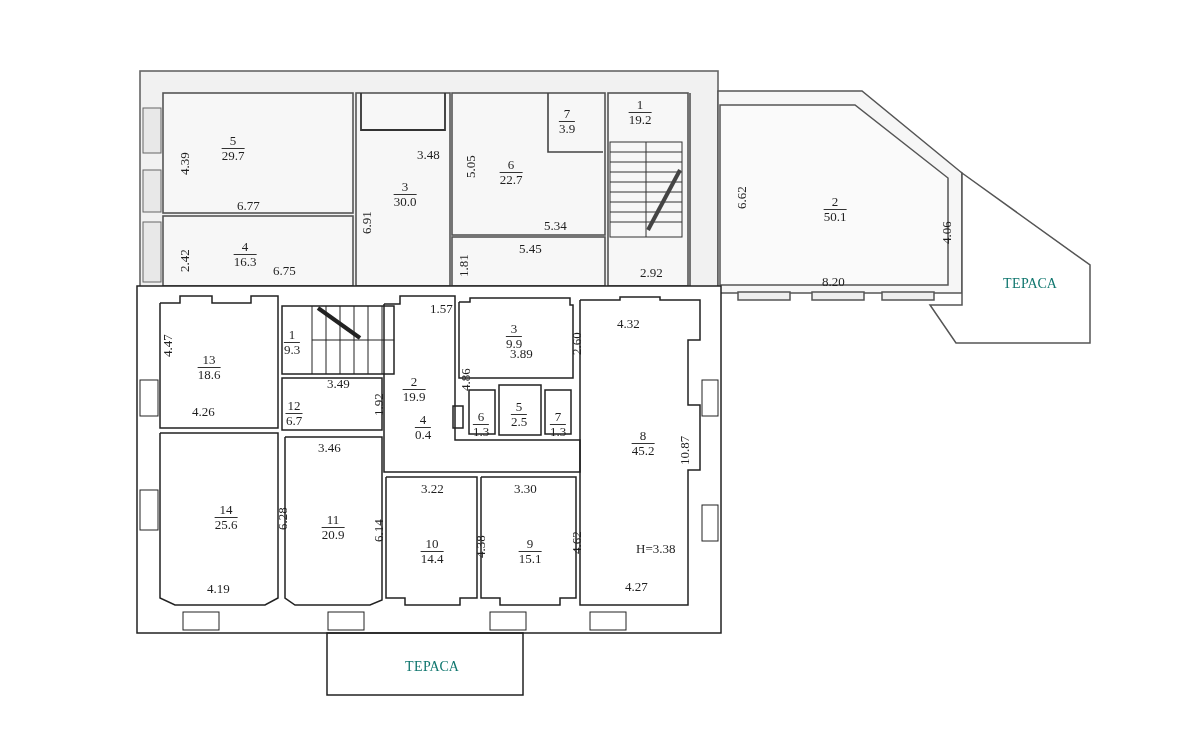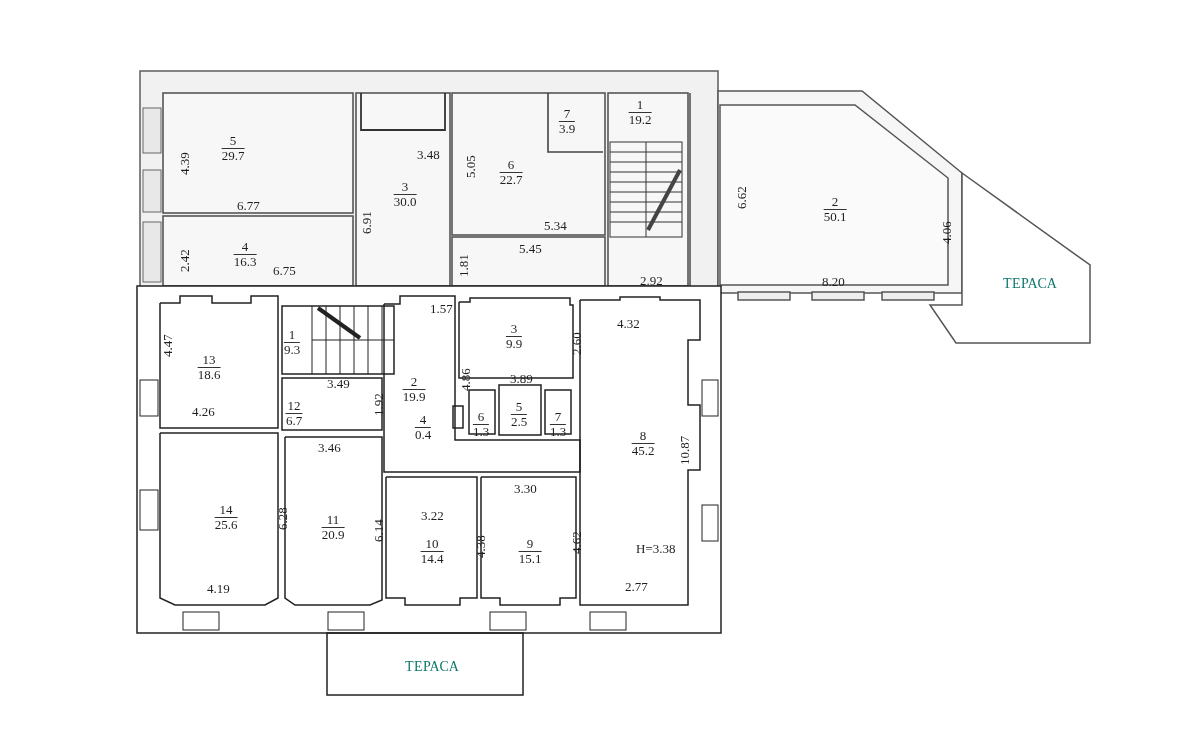--- a/index.html
+++ b/index.html
@@ -211,42 +211,42 @@
       <div class="lbl vert" style="left: 178px; top: 175px;">4.39</div>
       <div class="lbl" style="left: 237px; top: 199px;">6.77</div>
       <div class="lbl vert" style="left: 178px; top: 272px;">2.42</div>
       <div class="lbl" style="left: 273px; top: 264px;">6.75</div>
       <div class="lbl" style="left: 381px; top: 148px; margin-left: 36px;">3.48</div>
       <div class="lbl vert" style="left: 360px; top: 234px;">6.91</div>
       <div class="lbl vert" style="left: 464px; top: 178px;">5.05</div>
       <div class="lbl" style="left: 544px; top: 219px;">5.34</div>
       <div class="lbl" style="left: 519px; top: 242px;">5.45</div>
       <div class="lbl vert" style="left: 457px; top: 277px;">1.81</div>
-      <div class="lbl" style="left: 640px; top: 274px;">2.92</div>
+      <div class="lbl" style="left: 640px; top: 266px;">2.92</div>
       <div class="lbl vert" style="left: 735px; top: 209px;">6.62</div>
       <div class="lbl vert" style="left: 940px; top: 244px;">4.06</div>
       <div class="lbl" style="left: 822px; top: 275px;">8.20</div>
       <div class="lbl vert" style="left: 161px; top: 357px;">4.47</div>
       <div class="lbl" style="left: 192px; top: 405px;">4.26</div>
       <div class="lbl" style="left: 327px; top: 377px;">3.49</div>
       <div class="lbl vert" style="left: 372px; top: 416px;">1.92</div>
       <div class="lbl" style="left: 430px; top: 302px;">1.57</div>
       <div class="lbl vert" style="left: 459px; top: 391px;">4.86</div>
-      <div class="lbl" style="left: 510px; top: 372px; text-align: right;">3.89</div>
+      <div class="lbl" style="left: 510px; top: 347px; text-align: right;">3.89</div>
       <div class="lbl vert" style="left: 570px; top: 355px;">2.60</div>
       <div class="lbl" style="left: 617px; top: 317px;">4.32</div>
       <div class="lbl" style="left: 318px; top: 441px;">3.46</div>
       <div class="lbl vert" style="left: 678px; top: 465px;">10.87</div>
       <div class="lbl vert" style="left: 276px; top: 530px;">6.28</div>
       <div class="lbl vert" style="left: 372px; top: 542px;">6.14</div>
-      <div class="lbl" style="left: 421px; top: 482px; margin-top: 27px;">3.22</div>
+      <div class="lbl" style="left: 421px; top: 482px;">3.22</div>
       <div class="lbl" style="left: 514px; top: 482px;">3.30</div>
       <div class="lbl vert" style="left: 474px; top: 558px;">4.38</div>
       <div class="lbl vert" style="left: 570px; top: 554px;">4.62</div>
       <div class="lbl" style="left: 207px; top: 582px;">4.19</div>
       <div class="lbl" style="left: 636px; top: 542px;">H=3.38</div>
-      <div class="lbl" style="left: 625px; top: 580px;">2.77</div>
+      <div class="lbl" style="left: 625px; top: 580px;">4.27</div>
     </div>
 
 <div class="terrace" style="left:1003px; top:276px;">ТЕРАСА</div>
 <div class="terrace" style="left:405px; top:659px;">ТЕРАСА</div>
 
 </div>
 
 </body></html>

